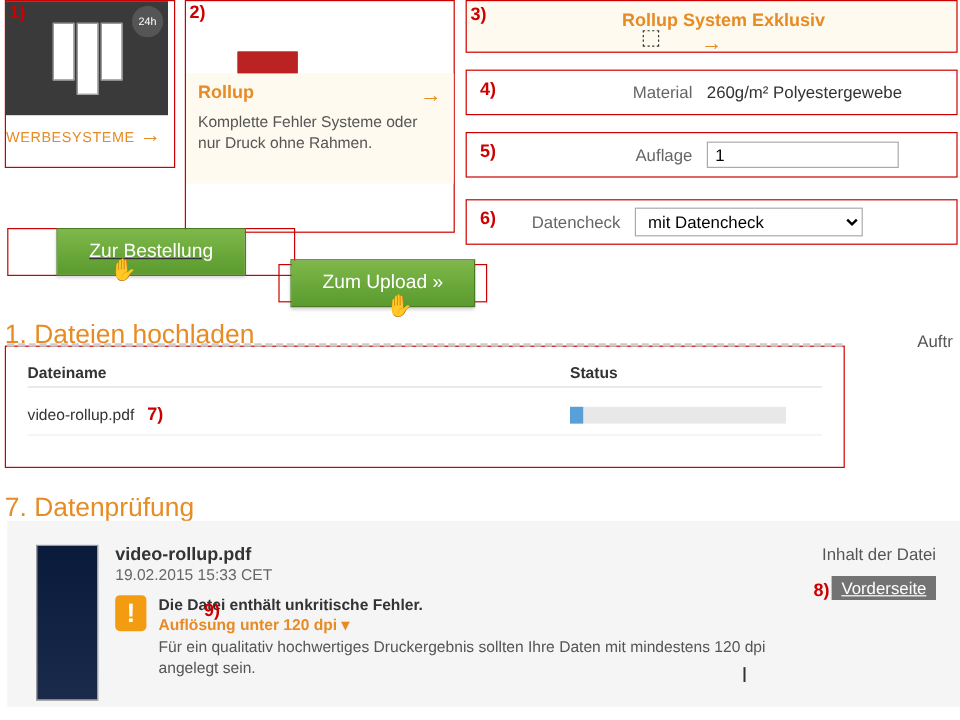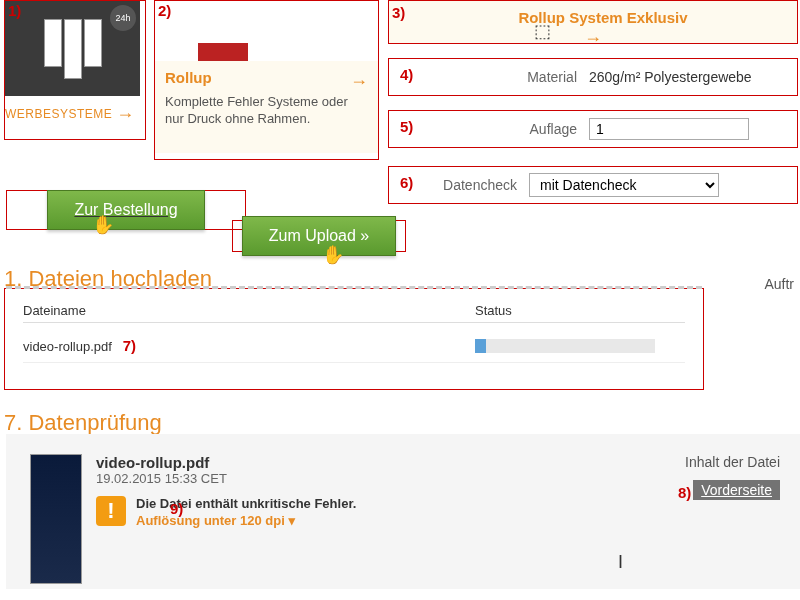--- a/index.html
+++ b/index.html
@@ -18,21 +18,21 @@
 .thumb2 { width: 135px; height: 60px; display: flex; align-items: flex-end; justify-content: center; }
 .thumb2-screen { width: 50px; height: 10px; background: #222; border-top: 18px solid #b22; }
 .opt-row { display: flex; align-items: center; height: 38px; }
 .opt-label { width: 180px; text-align: right; padding-right: 12px; color: #666; font-size: 14px; }
 .opt-val { flex: 1; font-size: 14px; color: #333; }
 select, input[type=text] { font-size: 14px; padding: 2px 6px; border: 1px solid #aaa; background: #fff; }
 .btn-green { background: linear-gradient(#7fb84a,#5a9a2e); color: #fff; border: 1px solid #4a7a22; font-size: 16px; padding: 10px 26px; cursor: pointer; box-shadow: 0 2px 3px rgba(0,0,0,.2); position: relative; }
 .cursor { position: absolute; font-size: 18px; z-index: 20; }
 h2.section { color: #e78b24; font-size: 22px; font-weight: normal; margin: 8px 0 4px 4px; }
 .dashed-box { border: 2px dashed #ccc; padding: 10px 14px; margin: 0 4px; }
-.tbl-head { display: flex; font-weight: normal; color: #333; border-bottom: 1px solid #ddd; padding: 4px 0; align-items: center; }
+.tbl-head { display: flex; font-weight: bold; color: #333; border-bottom: 1px solid #ddd; padding: 4px 0; align-items: center; }
 .tbl-row { display: flex; align-items: center; padding: 14px 0 8px 0; border-bottom: 1px solid #eee; }
 .col-name { flex: 1; }
 .col-stat { width: 210px; }
 .progress { width: 180px; height: 14px; background: #e8e8e8; position: relative; }
 .progress-fill { background: #5aa0d8; height: 100%; width: 6%; }
 .check-row { display: flex; gap: 14px; padding: 6px 20px; }
 .preview { width: 52px; height: 130px; background: linear-gradient(#0a1a3a,#1a2a4a); border: 1px solid #999; }
 .check-body { flex: 1; }
 .fname { font-weight: bold; font-size: 15px; color: #333; }
 .fdate { color: #666; font-size: 13px; margin-bottom: 10px; }
@@ -56,21 +56,21 @@
         <div class="flag"></div>
         <div class="flag" style="height:60px"></div>
         <div class="flag"></div>
       </div>
     <div class="thumb1-24h">24h</div>
   </div>
   <div class="werbesysteme"><span>WERBESYSTEME</span> <span class="arrow">→</span></div>
 </div>
 <div class="step-num" style="left:8px; top:2px;">1)</div>
 
-<div class="redbox" style="left:154px; top:0; width:225px; height:160px;">
+<div class="redbox" style="left:154px; top:0; width:225px; height:194px;">
   <div class="thumb2">
       <div class="thumb2-screen"></div>
     </div>
   <div class="card" style="height:92px;">
     <div style="display:flex; justify-content:space-between;">
       <span class="card-title">Rollup</span>
       <span class="arrow">→</span>
     </div>
     <div class="card-desc">Komplette Fehler Systeme oder nur Druck ohne Rahmen.</div>
   </div>
@@ -140,20 +140,21 @@
 <div class="check-row" style="position:absolute; top:448px; left:10px; right:0;">
   <div class="preview"></div>
   <div class="check-body">
     <div class="fname">video-rollup.pdf</div>
     <div class="fdate">19.02.2015 15:33 CET</div>
     <div class="warn-row">
       <div class="warn-icon">!</div>
       <div>
         <div class="warn-title">Die Datei enthält unkritische Fehler.</div>
         <div class="warn-sub"><span>Auflösung unter 120 dpi</span> <span>▾</span></div>
+        <div class="warn-desc">Für ein qualitativ hochwertiges Druckergebnis sollten Ihre Daten mit mindestens 120 dpi angelegt sein.</div>
       </div>
     </div>
   </div>
   <div class="rightcol" style="width:120px;text-align:right;">
     <div>Inhalt der Datei</div>
     <div style="margin-top:10px;"><span class="vorderseite">Vorderseite</span></div>
   </div>
 </div>
 <div class="step-num" style="left:170px; top:500px;">9)</div>
 <div class="step-num" style="left:678px; top:484px;">8)</div>

